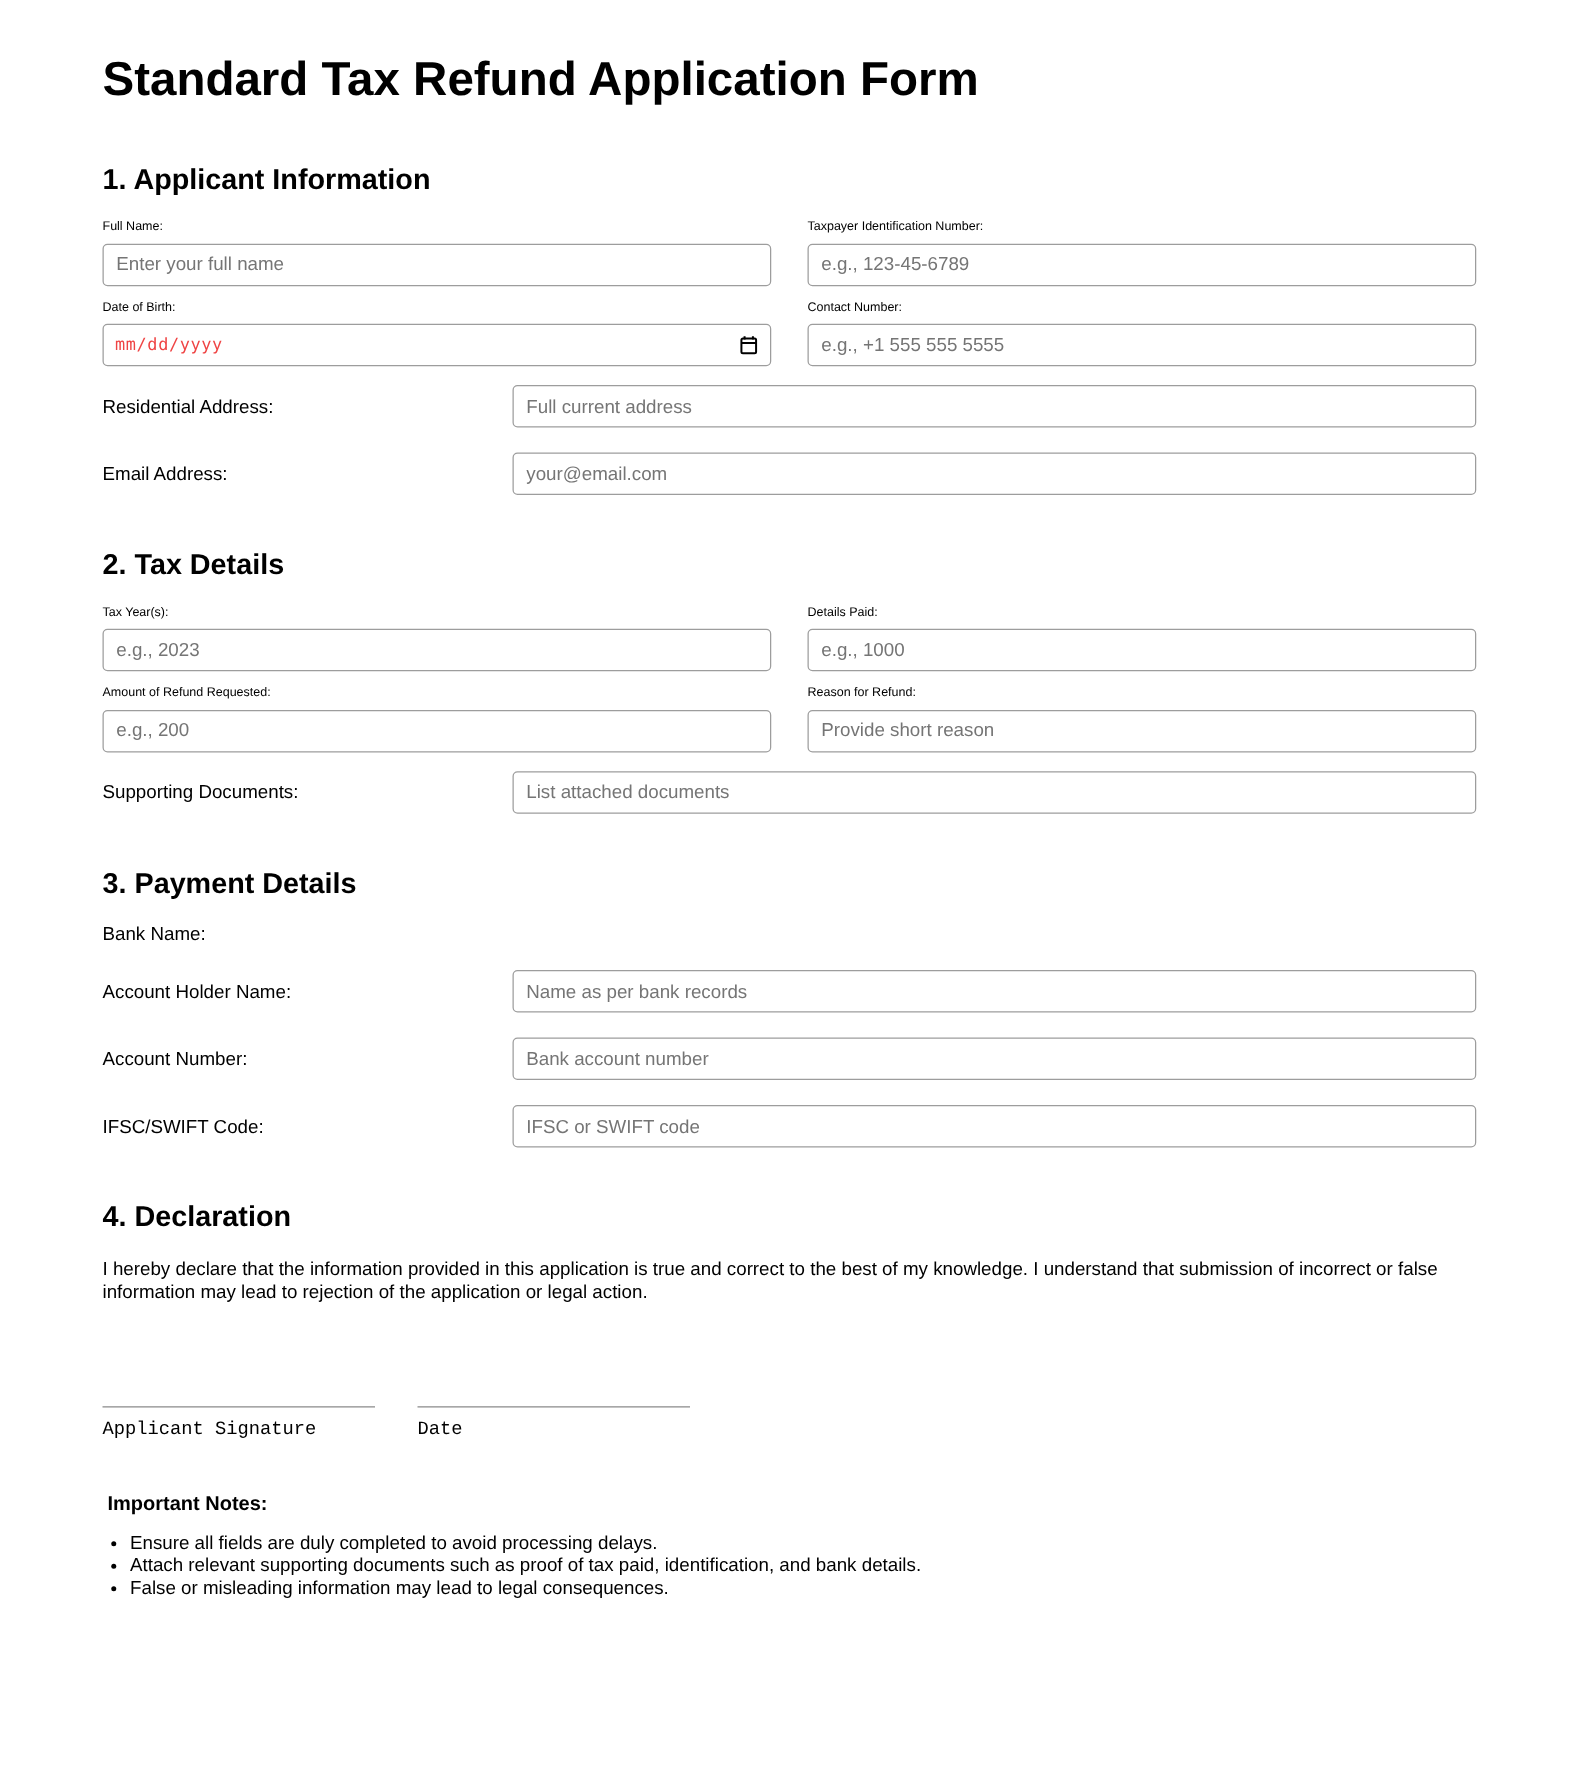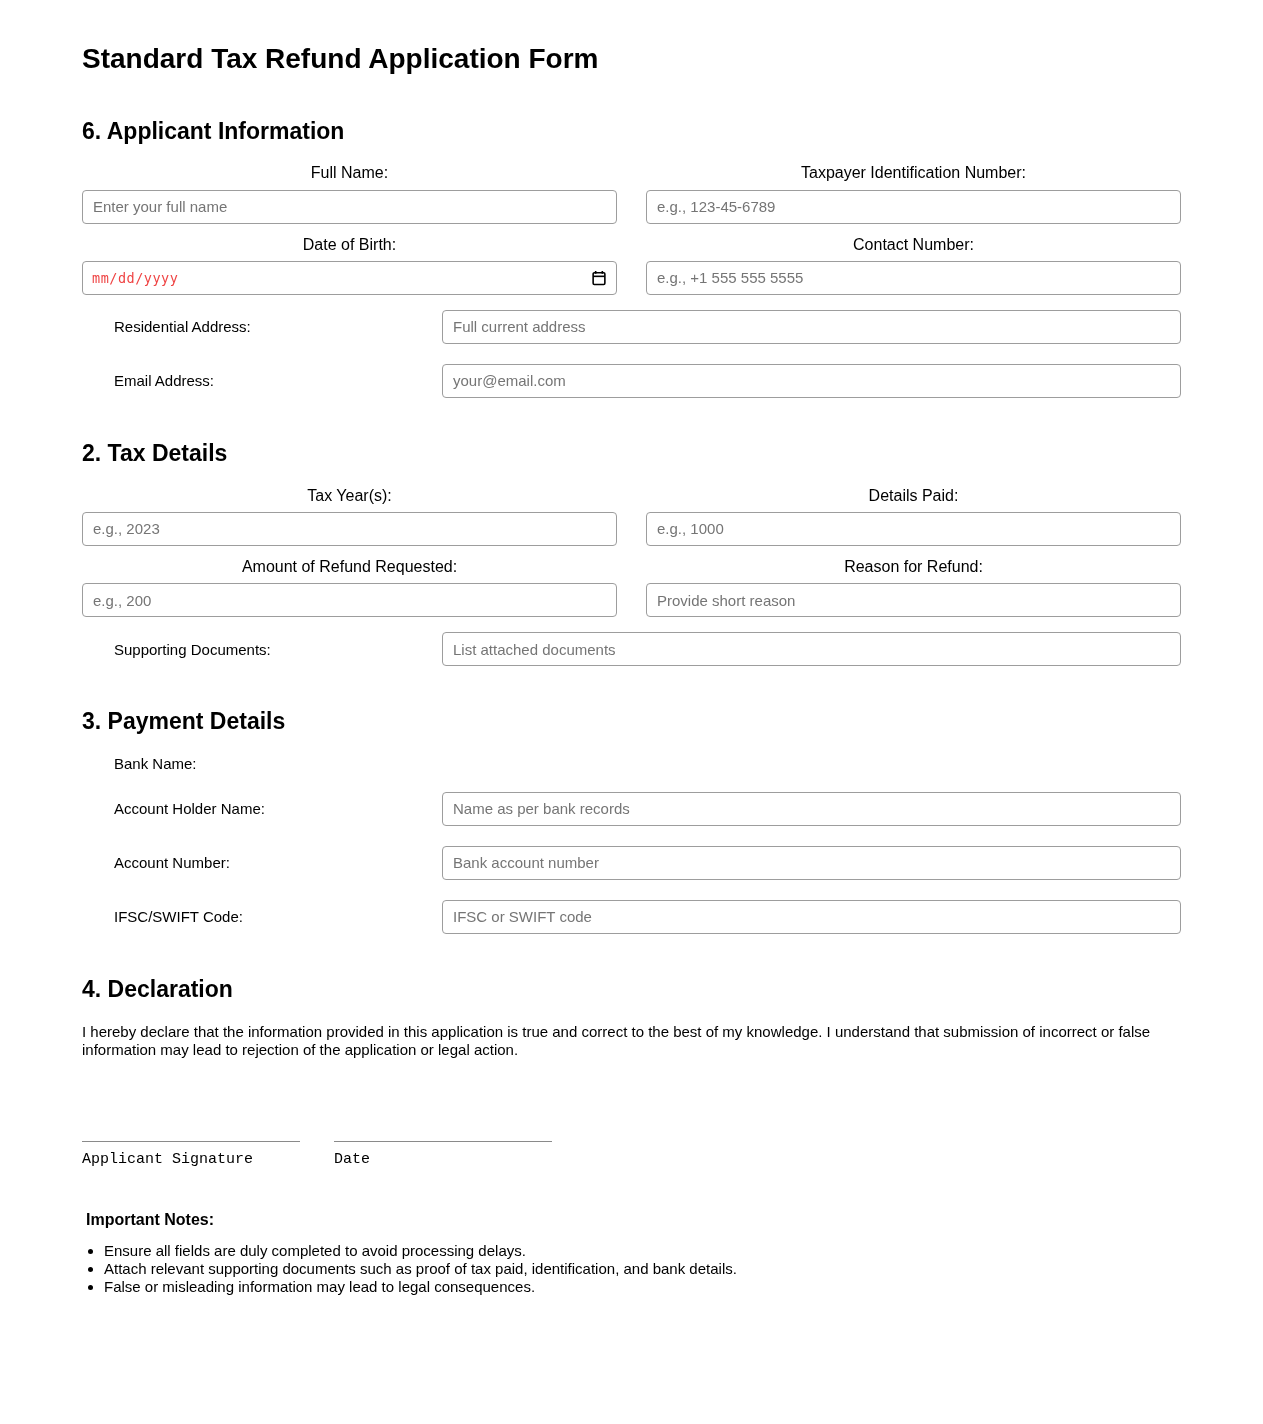--- a/index.html
+++ b/index.html
@@ -11,41 +11,40 @@
   }
   body { width: 1263px; height: 1424px; }
   .page-clip {
     height: 1301px;
     overflow: hidden;
   }
   .content {
     padding: 0 82px;
   }
   h1.title {
-    font-size: 28px;
+    font-size: 38px;
     line-height: 1.2;
     margin: 42px 0 0 0;
     font-weight: bold;
   }
   h2.section-heading {
     font-size: 23px;
     line-height: 1.2;
     margin: 42px 0 19px 0;
     font-weight: bold;
   }
   .grid2 {
     display: grid;
     grid-template-columns: 1fr 1fr;
     column-gap: 29px;
     row-gap: 12px;
   }
   .cell-label {
     display: block;
-    text-align: center;
-    font-size: 16px;
+    font-size: 10px;
     line-height: 1.15;
     margin-bottom: 7px;
   }
   input.text-input {
     width: 100%;
     height: 34px;
     border: 1px solid #9d9d9d;
     border-radius: 4px;
     padding: 0 10px;
     font-family: "Liberation Sans", sans-serif;
@@ -72,21 +71,20 @@
     font-size: 13.5px;
     letter-spacing: 0.5px;
     color: #ef4444;
   }
   .calendar-icon { display: inline-flex; }
   .label-row {
     display: flex;
     align-items: center;
     margin-top: 15px;
     margin-bottom: 20px;
-    margin-left: 32px;
   }
   .label-row + .label-row { margin-top: 20px; }
   .row-label {
     width: 328px;
     flex: 0 0 328px;
     font-size: 15px;
   }
   .label-row .input-wrap { flex: 1 1 auto; }
   .pay-row { margin-top: 0; margin-bottom: 20px; }
   .declaration-text {
@@ -121,21 +119,21 @@
   ul.notes-list li { margin: 0 0 0.5px 0; }
 </style>
 </head>
 <body>
 
 <div class="page-clip">
   <div class="content">
 
     <h1 class="title">Standard Tax Refund Application Form</h1>
 
-    <h2 class="section-heading">6. Applicant Information</h2>
+    <h2 class="section-heading">1. Applicant Information</h2>
 
     <div class="grid2">
       <div>
         <span class="cell-label">Full Name:</span>
         <input class="text-input" type="text" placeholder="Enter your full name" style="">
       </div>
       <div>
         <span class="cell-label">Taxpayer Identification Number:</span>
         <input class="text-input" type="text" placeholder="e.g., 123-45-6789" style="">
       </div>

